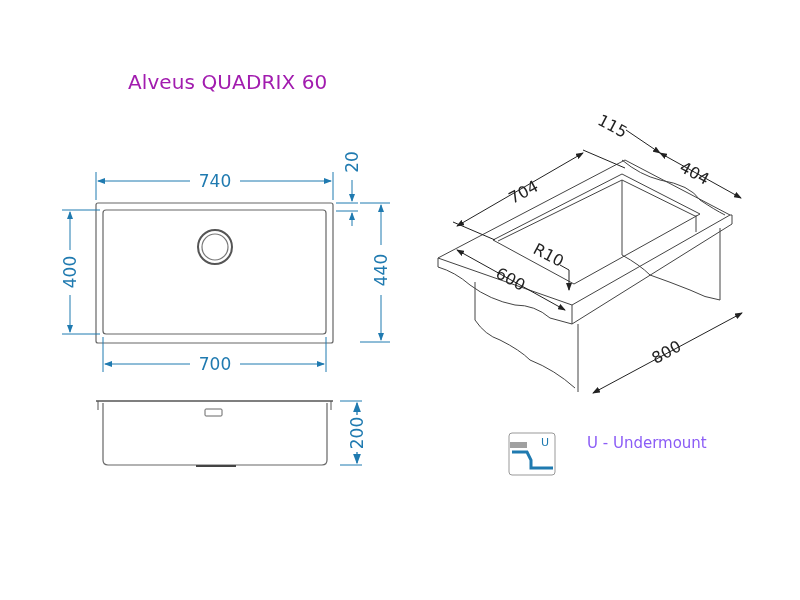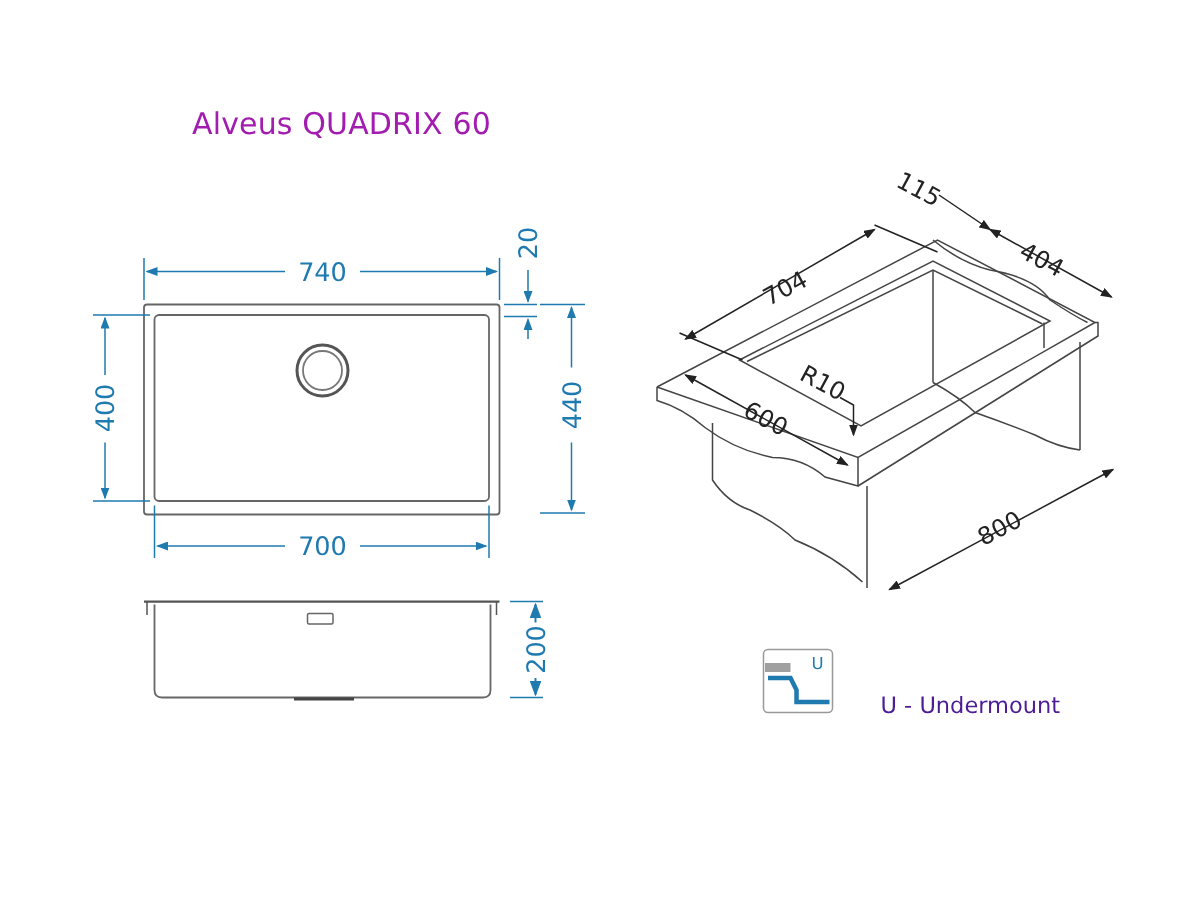--- a/index.html
+++ b/index.html
@@ -1,18 +1,18 @@
 <!DOCTYPE html>
 <html><head>
 <meta charset="utf-8">
 <style>
   html, body { margin: 0; padding: 0; background: #ffffff; }
   body { width: 800px; height: 600px; position: relative; overflow: hidden; font-family: "DejaVu Sans", sans-serif; }
   .title { position: absolute; left: 80px; top: 70px; font-size: 20px; color: #a21caf; letter-spacing: 0.1px; margin-left: 48px; }
-  .legend-label { position: absolute; left: 587px; top: 461px; font-size: 15px; color: #4c1d95; }
+  .legend-label { position: absolute; left: 587px; top: 434px; font-size: 15px; color: #8b5cf6; }
   svg { position: absolute; left: 0; top: 0; }
   .dim { fill: #1f7ab0; font-family: "DejaVu Sans", sans-serif; font-size: 17px; }
   .dimk { fill: #222; font-family: "DejaVu Sans", sans-serif; font-size: 16px; }
 </style>
 </head>
 <body>
 
 <div class="title">Alveus QUADRIX 60</div>
 
 <svg width="800" height="600" viewBox="0 0 800 600">

